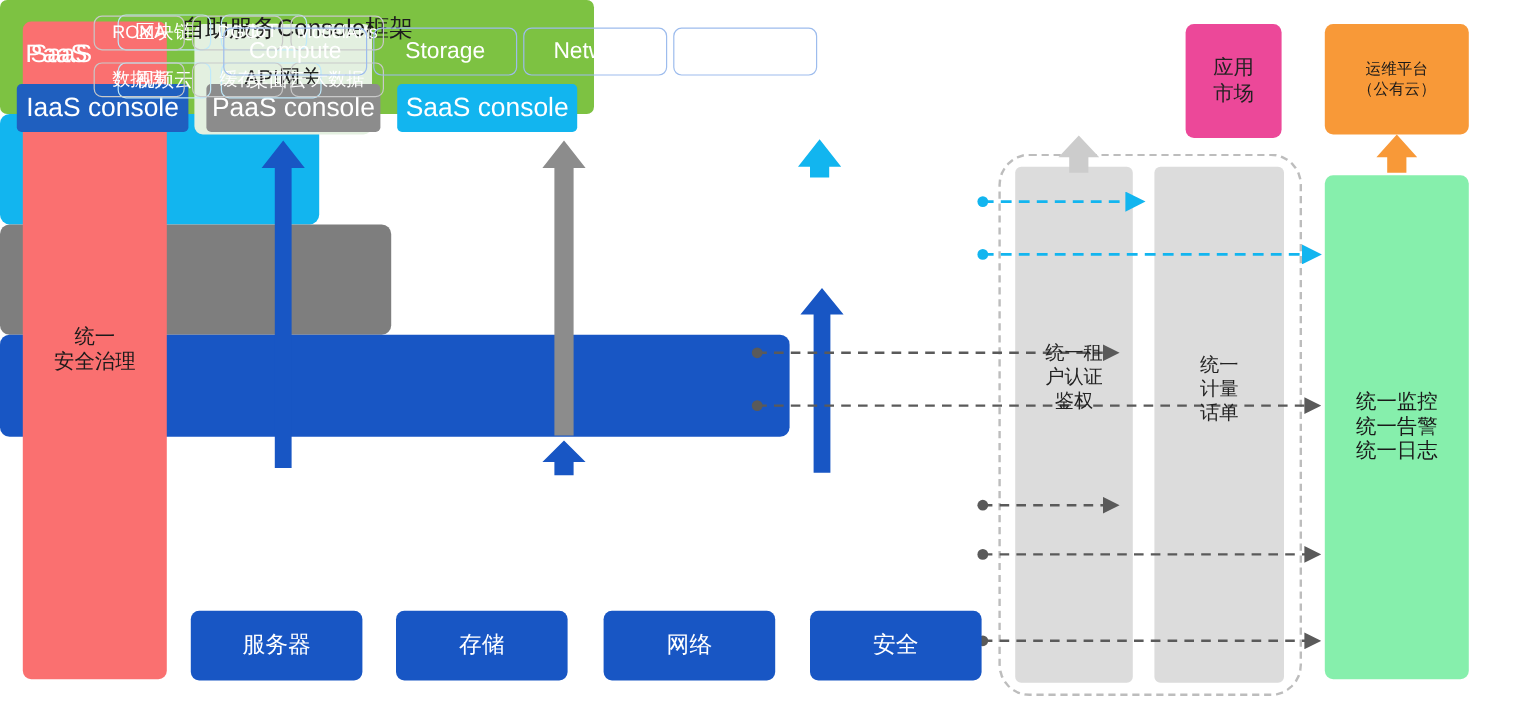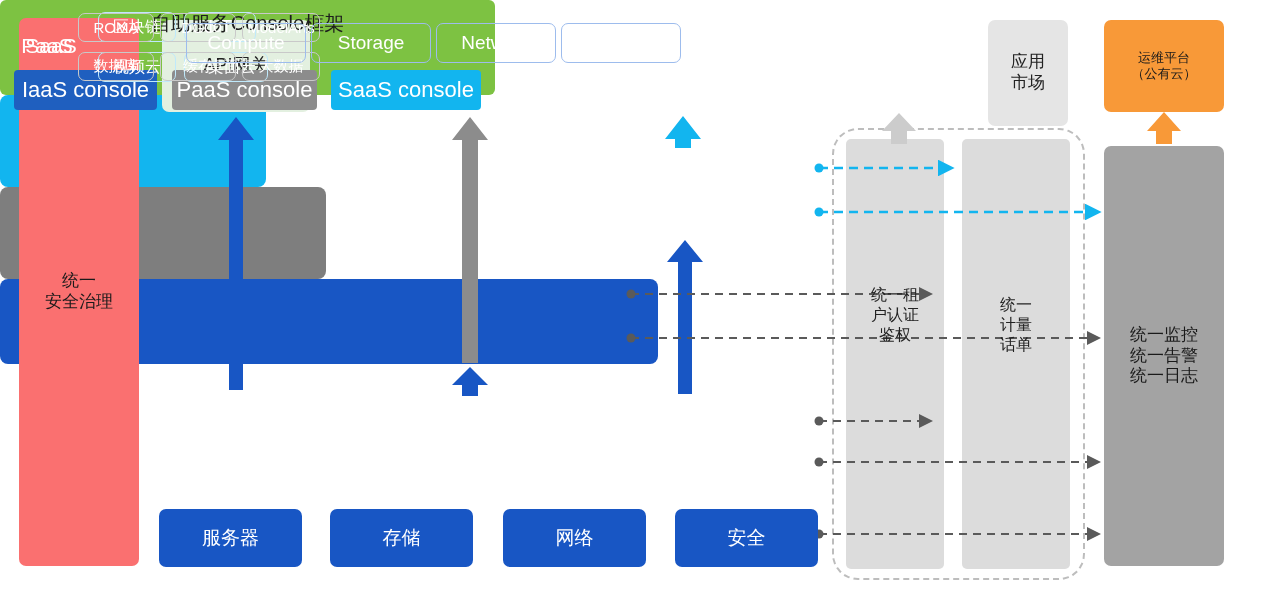--- a/index.html
+++ b/index.html
@@ -16,26 +16,26 @@
   
   .console-frame{left:322px;top:20px;width:495px;height:95px;background:#7dc242;border-radius:6px;}
   .cf-title{position:absolute;left:0;top:0;width:495px;height:46px;display:flex;align-items:center;justify-content:center;color:#1d1d1d;font-size:20px;}
   .cf-chip{position:absolute;top:70px;height:40px;border-radius:4px;display:flex;align-items:center;justify-content:center;color:#fff;font-size:22px;}
   .chip-iaas{left:14px;width:143px;background:#1f5fbf;}
   .chip-paas{left:172px;width:145px;background:#8c8c8c;}
   .chip-saas{left:331px;width:150px;background:#12b5ef;}
 
   
   .g-third{left:836px;top:20px;width:128px;height:95px;background:#dcdcdc;border-radius:7px;color:#222;font-size:16px;}
-  .g-market{left:988px;top:20px;width:80px;height:106px;background:#e5e5e5;border-radius:7px;color:#222;font-size:17px;}
+  .g-market{left:988px;top:20px;width:80px;height:95px;background:#ec4899;border-radius:7px;color:#222;font-size:17px;}
   .sup{font-size:11px;vertical-align:super;}
 
   
   .orange-top{left:1104px;top:20px;width:120px;height:92px;background:#f89938;border-radius:7px;color:#1a1a1a;font-size:13px;}
-  .orange-col{left:1104px;top:146px;width:120px;height:420px;background:#a3a3a3;border-radius:7px;color:#1a1a1a;font-size:17px;}
+  .orange-col{left:1104px;top:146px;width:120px;height:420px;background:#86efac;border-radius:7px;color:#1a1a1a;font-size:17px;}
 
   
   .saas{left:551px;top:146px;width:266px;height:92px;background:#12b5ef;border-radius:8px;}
   .saas-label{position:absolute;left:12px;top:0;width:78px;height:92px;display:flex;align-items:center;justify-content:center;color:#fff;font-size:21px;}
   .saas-chip{position:absolute;height:28px;border-radius:7px;border:1.6px solid #bfe9fb;display:flex;align-items:center;justify-content:center;color:#fff;font-size:16px;}
 
   
   .paas{left:303px;top:267px;width:326px;height:92px;background:#7e7e7e;border-radius:8px;}
   .paas-label{position:absolute;left:10px;top:0;width:74px;height:92px;display:flex;align-items:center;justify-content:center;color:#fff;font-size:21px;}
   .paas-chip{position:absolute;height:27px;border-radius:7px;border:1.6px solid #c9c9c9;display:flex;align-items:center;justify-content:center;color:#fff;font-size:15px;}

